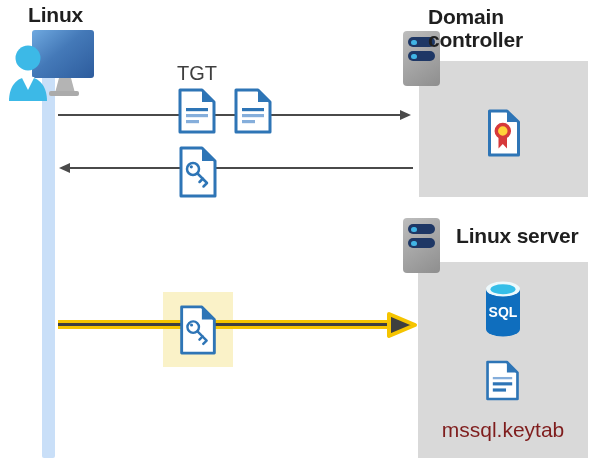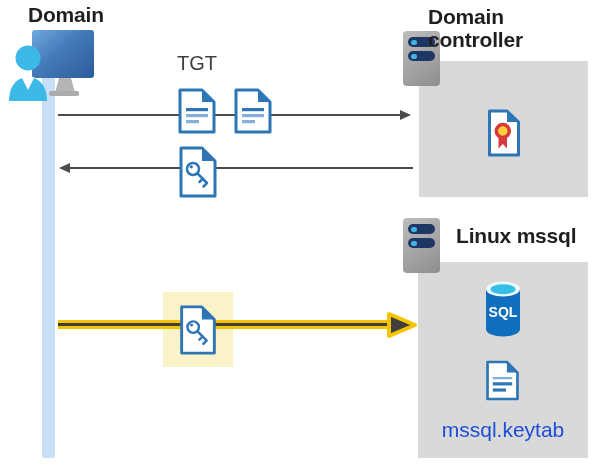--- a/index.html
+++ b/index.html
@@ -3,21 +3,21 @@
 <meta charset="utf-8">
 <style>
   html,body{margin:0;padding:0;background:#fff;}
   #canvas{
     position:relative;width:600px;height:468px;background:#FFFFFF;overflow:hidden;
     font-family:"Liberation Sans","DejaVu Sans",sans-serif;
   }
   .abs{position:absolute;}
   .heading{font-size:21px;font-weight:bold;color:#1F1F1F;line-height:23px;letter-spacing:-0.2px;}
   .ticket-label{font-size:20px;color:#3F3F3F;text-align:center;}
-  .keytab-label{font-size:21px;color:#1d4ed8;text-align:center;}
+  .keytab-label{font-size:21px;color:#7f1d1d;text-align:center;}
   .panel{background:#D9D9D9;}
   .timeline{background:#C9DFF8;border-radius:2px;}
   .arrow-line{background:#4A4A4A;height:2px;}
   .arrow-head-right{width:0;height:0;border-top:5px solid transparent;border-bottom:5px solid transparent;border-left:11px solid #4A4A4A;}
   .arrow-head-left{width:0;height:0;border-top:5px solid transparent;border-bottom:5px solid transparent;border-right:11px solid #4A4A4A;}
   .yellow-band{background:#F5C400;height:9px;}
   .yellow-band-core{position:absolute;left:0;right:0;top:3px;height:2.5px;background:#3F3F3F;}
   .highlight{background:#FAF2C8;}
   .monitor{width:62px;height:48px;border-radius:3px;background:linear-gradient(140deg,#6FA9E0 0%,#4479B8 45%,#2D5C9D 100%);}
   .stand-neck{width:12px;height:0;border-bottom:15px solid #B4B4B4;border-left:4px solid transparent;border-right:4px solid transparent;}
@@ -28,37 +28,37 @@
   .server-dot{position:absolute;left:3px;top:2.5px;width:5.5px;height:5.5px;border-radius:50%;background:#41B4E4;}
   .z0{z-index:0}.z1{z-index:1}.z2{z-index:2}.z3{z-index:3}.z4{z-index:4}
 </style>
 </head>
 <body>
 
 <div id="canvas">
 
   <div class="abs timeline z0" style="left:42px;top:74px;width:13px;height:384px;"></div>
 
-  <div class="abs heading z4" style="left:28px;top:3px;">Domain</div>
+  <div class="abs heading z4" style="left:28px;top:3px;">Linux</div>
 
   <div class="abs z2" style="left:0;top:0;">
     <div class="abs monitor" style="left:32px;top:30px;"></div>
     <div class="abs stand-neck" style="left:55px;top:78px;"></div>
     <div class="abs stand-base" style="left:49px;top:91px;"></div>
     <svg class="abs" style="left:6px;top:44px;" width="46" height="58" viewBox="0 0 46 58">
       <circle cx="22" cy="14" r="12.5" fill="#3CB9E7"></circle>
       <path d="M3 57 C3 42 11 33 22 33 C33 33 41 42 41 57 Z" fill="#3CB9E7"></path>
       <path d="M15.5 33 L28.5 33 L22 46 Z" fill="#FFFFFF"></path>
     </svg>
   </div>
 
   <div class="abs arrow-line z1" style="left:58px;top:114px;width:344px;"></div>
   <div class="abs arrow-head-right z1" style="left:400px;top:110px;"></div>
 
-  <div class="abs ticket-label z3" style="left:172px;top:52px;width:50px;text-align:center;">TGT</div>
+  <div class="abs ticket-label z3" style="left:172px;top:62px;width:50px;text-align:center;">TGT</div>
 
   <svg class="abs z3" style="left:176px;top:88px;" width="42" height="46" viewBox="0 0 42 46">
     <path d="M4 2 H26 L38 14 V44 H4 Z" fill="#FFFFFF" stroke="#2E75B6" stroke-width="3" stroke-linejoin="round"></path>
     <path d="M26 2 V14 H38 Z" fill="#2E75B6"></path>
     <rect x="10" y="20" width="22" height="3.2" fill="#2E75B6"></rect>
     <rect x="10" y="26" width="22" height="3.2" fill="#85AEDB"></rect>
     <rect x="10" y="32" width="13" height="3.2" fill="#85AEDB"></rect>
   </svg>
 
   <svg class="abs z3" style="left:232px;top:88px;" width="42" height="46" viewBox="0 0 42 46">
@@ -120,21 +120,21 @@
 
   <div class="abs server-box z2" style="left:403px;top:218px;">
     <div class="server-bar">
         <div class="server-dot"></div>
       </div>
     <div class="server-bar">
         <div class="server-dot"></div>
       </div>
   </div>
 
-  <div class="abs heading z4" style="left:456px;top:224px;white-space:nowrap;">Linux mssql</div>
+  <div class="abs heading z4" style="left:456px;top:224px;white-space:nowrap;">Linux server</div>
 
   <svg class="abs z3" style="left:484px;top:280px;" width="38" height="58" viewBox="0 0 38 58">
     <ellipse cx="19" cy="49" rx="17" ry="7.5" fill="#0F6EBE"></ellipse>
     <rect x="2" y="9" width="34" height="40" fill="#0F6EBE"></rect>
     <ellipse cx="19" cy="9" rx="17" ry="7.5" fill="#EDF9FC"></ellipse>
     <ellipse cx="19" cy="9.2" rx="12.5" ry="5" fill="#35BEE8"></ellipse>
     <text x="19" y="37" text-anchor="middle" font-family="Liberation Sans, sans-serif" font-size="14" font-weight="bold" fill="#FFFFFF">SQL</text>
   </svg>
 
   <svg class="abs z3" style="left:484px;top:357px;" width="37" height="47" viewBox="0 0 42 46">

